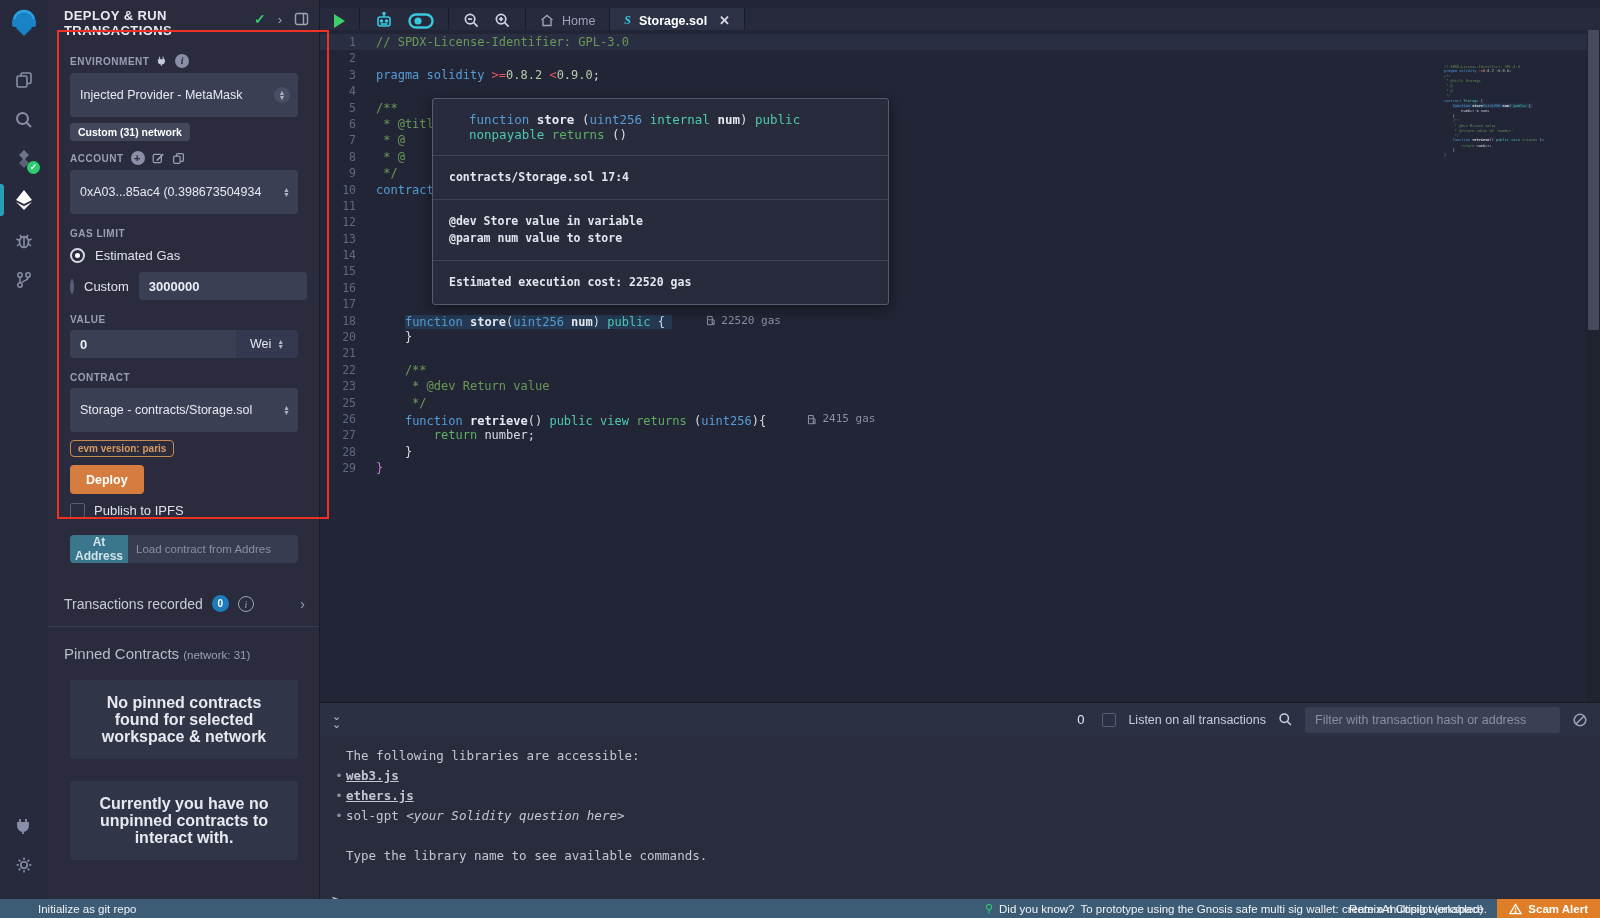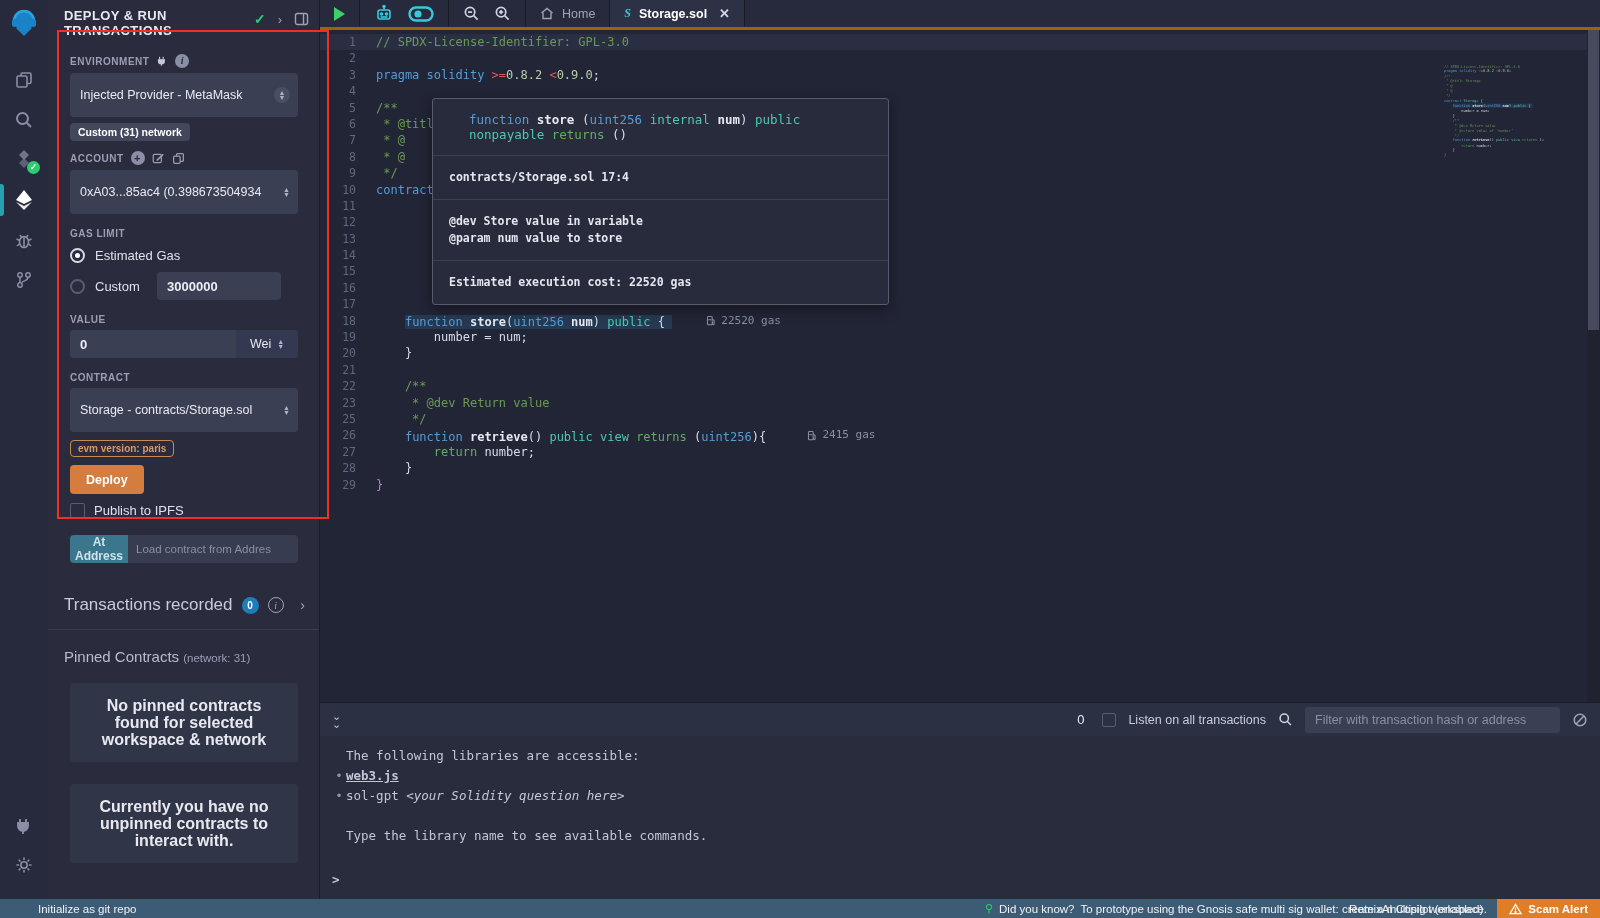--- a/index.html
+++ b/index.html
@@ -46,31 +46,31 @@
   .cb-row { display:flex; align-items:center; gap:9px; margin-top:9px; font-size:13px; color:#dfe1ec; }
   .cbox { width:15px; height:15px; border:1.5px solid #585d75; border-radius:2px; background:transparent; }
   .ataddr-row { display:flex; margin-top:17px; }
   .ataddr-btn { width:88px; height:28px; background:#3a768c; border:none; border-radius:4px 0 0 4px; color:#cfe3ea; font-weight:bold; font-size:12px; }
   .ataddr-inp { flex:1; height:28px; background:#383c50; border:none; outline:none; border-radius:0 4px 4px 0; font-size:11.5px; color:#c5c8d6; padding:0 8px; }
   .ataddr-inp::placeholder { color:#8a8ea6; }
   .inp::placeholder { color:#8a8ea6; }
   .red-annotation { position:absolute; left:57px; top:30px; width:272px; height:489px; border:2px solid #ee3124; z-index:60; pointer-events:none; }
 
   .txrec-row { display:flex; align-items:center; gap:9px; padding:18px 14px 14px 16px; border-bottom:1px solid #3a3d50; }
-  .txrec-title { font-size:17px; color:#c8cad8; }
+  .txrec-title { font-size:14px; color:#c8cad8; }
   .count-badge { min-width:17px; height:17px; border-radius:50%; background:#1f7cba; color:#fff; font-size:10px; font-weight:bold; text-align:center; line-height:17px; }
   .info-o { width:16px; height:16px; border-radius:50%; border:1.3px solid #9ea2b8; color:#9ea2b8; font-size:10px; text-align:center; line-height:15px; font-family:"Liberation Serif",serif; font-style:italic; }
   .txrec-row .chev { margin-left:auto; font-size:14px; }
   .sec-title { font-size:15px; color:#b9bccb; padding:18px 16px 0; }
   .sec-title small { font-size:11.5px; color:#9b9eb5; }
   .empty-box { margin:14px 21px 0 22px; background:#313548; border-radius:3px; padding:14px 18px; text-align:center; font-size:16px; font-weight:bold; color:#e8e9f0; line-height:17px; }
 
   
   .main { position:absolute; left:320px; top:0; right:0; bottom:19px; }
-  .tabbar { position:absolute; top:0; left:0; right:0; height:30px; background:#262a3c; display:flex; align-items:stretch; border-bottom:3px solid #a16207; }
+  .tabbar { position:absolute; top:8px; left:0; right:0; height:30px; background:#262a3c; display:flex; align-items:stretch; border-bottom:5px solid #a16207; }
   .tb-group { display:flex; align-items:center; gap:14px; padding:0 14px; border-right:1px solid #191b27; }
   .play { width:0; height:0; border-left:11px solid #3ecf6a; border-top:7px solid transparent; border-bottom:7px solid transparent; }
   .tab { display:flex; align-items:center; gap:8px; padding:0 14px; font-size:12.5px; color:#9ea2b8; border-right:1px solid #191b27; }
   .tab.active { background:#2d3145; color:#fff; font-weight:bold; }
   .tab .close { color:#d4d6e0; font-size:13px; margin-left:4px; }
   .sol-glyph { color:#38c8dc; font-weight:bold; font-size:12px; font-style:italic; font-family:"Liberation Serif",serif; }
 
   .editor { position:absolute; top:30px; left:0; right:0; height:672px; background:#222536; overflow:hidden; }
   .code { padding-top:4px; font-family:"DejaVu Sans Mono",monospace; font-size:12px; line-height:16.4px; }
   .cl { display:flex; white-space:pre; height:16.4px; position:relative; }
@@ -249,21 +249,21 @@
 
     <div class="section" style="margin-top:14px">
       <div class="lbl">GAS LIMIT</div>
       <div class="radio-row">
         <span class="radio sel"></span>
         <span>Estimated Gas</span>
       </div>
       <div class="radio-row">
         <span class="radio"></span>
         <span style="width:52px">Custom</span>
-        <input class="inp" style="width: 124px;" value="3000000">
+        <input class="inp" style="width: 168px;" value="3000000">
       </div>
     </div>
 
     <div class="section" style="margin-top:14px">
       <div class="lbl">VALUE</div>
       <div class="value-row">
         <input class="inp" value="0" style="">
         <div class="unit-box">
           <span>Wei</span>
           <span class="spin">
@@ -375,21 +375,20 @@
           <div class="cl"><span class="ln">13</span><span class="ct"></span></div>
           <div class="cl"><span class="ln">14</span><span class="ct"></span></div>
           <div class="cl"><span class="ln">15</span><span class="ct"></span></div>
           <div class="cl"><span class="ln">16</span><span class="ct"></span></div>
           <div class="cl"><span class="ln">17</span><span class="ct"></span></div>
           <div class="cl"><span class="ln">18</span><span class="ct"><span class="tok-p">    </span><span class="selhl"><span class="tok-k">function </span><span class="tok-f">store</span><span class="tok-p">(</span><span class="tok-t">uint256</span><span class="tok-p"> </span><span class="tok-f">num</span><span class="tok-p">) </span><span class="tok-v">public</span><span class="tok-p"> { </span></span><span class="gasw"><svg width="10" height="11" viewBox="0 0 12 14" fill="none" stroke="#8a8fa5" stroke-width="1.3">
                   <rect x="1.5" y="2" width="6" height="10.5" rx="1"></rect>
                   <line x1="2.5" y1="6" x2="6.5" y2="6"></line>
                   <path d="M7.5 5 L10 7 V11.5 a1 1 0 0 1 -2 0 V9"></path>
                 </svg><span>22520 gas</span></span></span></div>
-          <div class="cl"><span class="ln">19</span><span class="ct"><span class="tok-p">        number = num;</span></span></div>
           <div class="cl"><span class="ln">20</span><span class="ct"><span class="tok-p">    }</span></span></div>
           <div class="cl"><span class="ln">21</span><span class="ct"></span></div>
           <div class="cl"><span class="ln">22</span><span class="ct"><span class="tok-c">    /**</span></span></div>
           <div class="cl"><span class="ln">23</span><span class="ct"><span class="tok-c">     * @dev Return value</span></span></div>
           <div class="cl"><span class="ln">25</span><span class="ct"><span class="tok-c">     */</span></span></div>
           <div class="cl"><span class="ln">26</span><span class="ct"><span class="tok-p">    </span><span class="tok-k">function </span><span class="tok-f">retrieve</span><span class="tok-p">() </span><span class="tok-v">public view </span><span class="tok-r">returns </span><span class="tok-p">(</span><span class="tok-t">uint256</span><span class="tok-p">){ </span><span class="gasw"><svg width="10" height="11" viewBox="0 0 12 14" fill="none" stroke="#8a8fa5" stroke-width="1.3">
                   <rect x="1.5" y="2" width="6" height="10.5" rx="1"></rect>
                   <line x1="2.5" y1="6" x2="6.5" y2="6"></line>
                   <path d="M7.5 5 L10 7 V11.5 a1 1 0 0 1 -2 0 V9"></path>
                 </svg><span>2415 gas</span></span></span></div>
@@ -460,20 +459,21 @@
             <circle cx="9" cy="9" r="6.5"></circle>
             <line x1="4.5" y1="13.5" x2="13.5" y2="4.5"></line>
           </svg>
       </div>
     </div>
 
     <div class="term-body">
       <div>
           <div class="tl"><span class="ind"></span>The following libraries are accessible:</div>
           <div class="tl"><span class="bu">•</span><a class="link">web3.js</a></div>
+          <div class="tl"><span class="bu">•</span><a class="link">ethers.js</a></div>
           <div class="tl"><span class="bu">•</span>sol-gpt <em>&lt;your Solidity question here&gt;</em></div>
           <div class="tl">&nbsp;</div>
           <div class="tl"><span class="ind"></span>Type the library name to see available commands.</div>
         </div>
       <div class="prompt">&gt;</div>
     </div>
   </div>
 
   <div class="statusbar">
     <span class="sb-left">Initialize as git repo</span>

